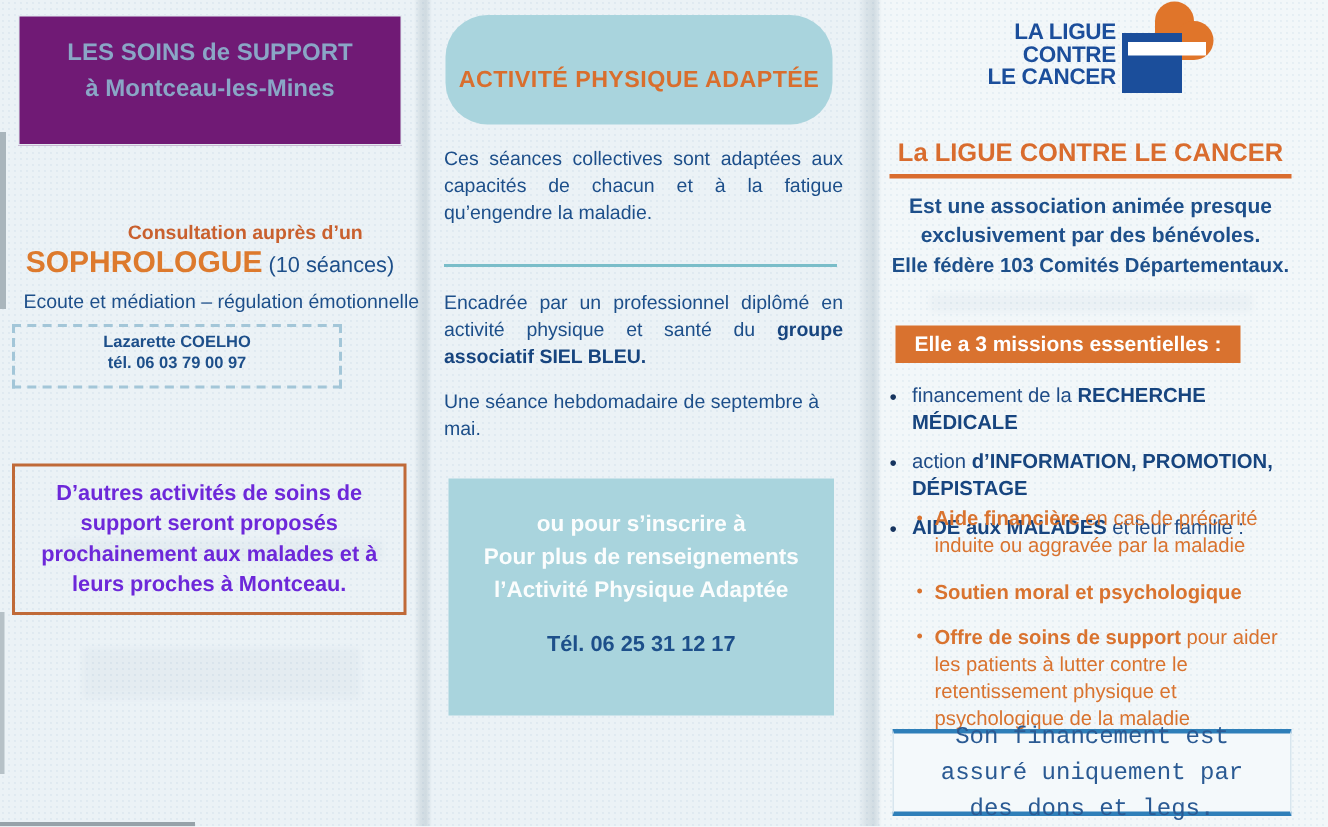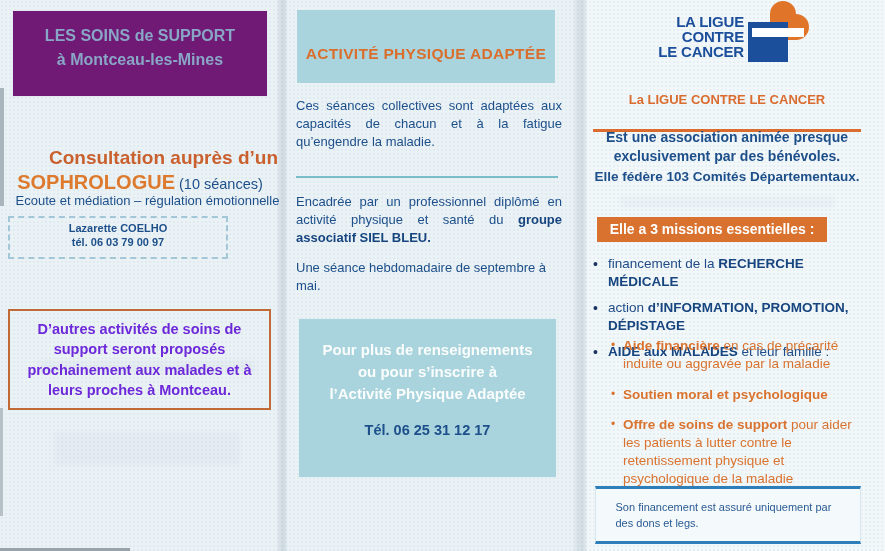--- a/index.html
+++ b/index.html
@@ -34,42 +34,42 @@
   .abs{ position:absolute; z-index:2; }
 
   
   .title-box{
     left:12px; top:10px; width:256px; height:87px;
     background:#701a75; border:1px solid #e3ebf1;
     text-align:center; padding-top:13px;
     color:#8aa6c6; font-weight:bold; font-size:16px; line-height:1.5;
   }
   .consult{ left:0; top:147px; width:280px; text-align:center; }
-  .consult-l1{ color:#c9602e; font-weight:bold; font-size:19px;margin-left:47px; }
+  .consult-l1{ color:#c9602e; font-weight:bold; font-size:13px;margin-left:47px; }
   .consult-l2{ font-size:14.5px; margin-top:2px; }
   .consult-l2 .ob{ color:#dd7a2d; font-weight:bold; font-size:20px; }
   .consult-l2 .nv{ color:#1d4f8a; }
   .tagline{ left:0; top:193px; width:280px; text-align:center; color:#1d4f8a; font-size:13px;padding-left:15px; }
   .dashed-box{
     left:8px; top:216px; width:220px; height:43px;
     border:2px dashed #a3c6d8; text-align:center; padding-top:3px;
     color:#1d4f8a; font-weight:bold; font-size:11px; line-height:1.3;
   }
   .orange-box{
     left:8px; top:309px; width:263px;
     border:2px solid #c06a38; padding:8px 6px;
     text-align:center; color:#6d28d9; font-weight:bold; font-size:14.5px; line-height:1.4;
   }
 
   
   .apa-title{
     left:297px; top:10px; width:258px; height:73px;
     background:#a9d4dd; display:flex; align-items:center; justify-content:center;
     padding-top:14px;
-    color:#d96e2d; font-weight:bold; font-size:15.5px; letter-spacing:.3px;
+    color:#d96e2d; font-weight:bold; font-size:15.5px; letter-spacing:.3px;border-radius:28px;
   }
   .mid-para{ left:296px; width:266px; color:#1d4f8a; font-size:13px; line-height:1.4; text-align:justify; }
   .p1{ top:97px; }
   .divider{ left:296px; top:176px; width:262px; height:2px; background:#7abdc9; }
   .p2{ top:193px; }
   .p2 b{ color:#17457f; }
   .p3{ top:259px; text-align:left; }
   .info-box{
     left:299px; top:319px; width:257px; height:158px;
     background:#a9d4dd; text-align:center; padding-top:20px;
@@ -84,22 +84,22 @@
   }
   .logo-mark{ left:748px; top:2px; width:68px; height:64px; }
   .logo-mark .heart{ position:absolute; left:22px; top:12px; width:26px; height:26px; background:#e0752a; }
   .logo-mark .heart::before{ content:""; position:absolute; left:0; top:-13px; width:26px; height:26px; border-radius:50%; background:#e0752a; }
   .logo-mark .heart::after{ content:""; position:absolute; left:13px; top:0; width:26px; height:26px; border-radius:50%; background:#e0752a; }
   .logo-mark .lsq{ position:absolute; left:0; top:20px; width:40px; height:40px; background:#1b4e9b; }
   .logo-mark .stripe{ position:absolute; left:4px; top:26px; width:52px; height:9px; background:#ffffff; }
 
   .ligue-heading{
     left:593px; top:92px; width:268px; text-align:center;
-    color:#d96c2e; font-weight:bold; font-size:13px;
-    border-bottom:3px solid #d96c2e; padding-bottom:22px;
+    color:#d96c2e; font-weight:bold; font-size:17px;
+    border-bottom:3px solid #d96c2e; padding-bottom:4px;
   }
   .intro1{ left:598px; top:128px; width:258px; text-align:center; color:#1d4f8a; font-weight:bold; font-size:14px; line-height:1.35; }
   .intro2{ left:593px; top:169px; width:268px; text-align:center; color:#1d4f8a; font-weight:bold; font-size:13.5px; }
   .banner{
     left:597px; top:217px; width:230px; height:25px;
     background:#d9722f; color:#ffffff; font-weight:bold; font-size:14px;
     text-align:center; line-height:25px;
   }
   .missions{ left:593px; top:255px; width:276px; }
   .mission{ display:flex; margin-bottom:9px; color:#1f4c87; font-size:13.5px; line-height:1.3; }
@@ -109,21 +109,21 @@
   .aid{ display:flex; margin-bottom:13px; color:#d9732f; font-size:13.5px; line-height:1.32; }
   .aid .dot{ width:12px; color:#d9732f; font-size:12px; flex:none; padding-top:1px; }
   .aid b{ color:#d9732f; }
   .funding-box{
     left:595px; top:486px; width:266px; height:58px;
     background:#f4f9fb;
     border-top:3px solid #2e7fb9; border-bottom:3px solid #2e7fb9;
     border-left:1px solid #d8e6ee; border-right:1px solid #d8e6ee;
     display:flex; align-items:center; justify-content:center;
   }
-  .funding-box .ftext{ width:225px; color:#2a5a93; font-size:11px; line-height:1.5; }
+  .funding-box .ftext{ width:225px; text-align:center; color:#2a5a93; font-size:16px; line-height:1.5;font-family:Liberation Mono, monospace; }
 </style>
 </head>
 <body>
 
 <div class="page">
   <div class="right-paper"></div>
   <div class="texture"></div>
   <div class="fold f1"></div>
   <div class="fold f2"></div>
   <div class="edge e1"></div>
@@ -165,22 +165,22 @@
 
     <p class="abs mid-para p1">Ces séances collectives sont adaptées aux capacités de chacun et à la fatigue qu’engendre la maladie.</p>
 
     <div class="abs divider"></div>
 
     <p class="abs mid-para p2"><span>Encadrée par un professionnel diplômé en activité physique et santé du </span><b>groupe associatif SIEL BLEU.</b></p>
 
     <p class="abs mid-para p3">Une séance hebdomadaire de septembre à mai.</p>
 
     <div class="abs info-box">
+      <div class="wline">ou pour s’inscrire à</div>
       <div class="wline">Pour plus de renseignements</div>
-      <div class="wline">ou pour s’inscrire à</div>
       <div class="wline">l’Activité Physique Adaptée</div>
       <div class="info-contact">
         <div>Tél. 06 25 31 12 17</div>
       </div>
     </div>
   </section>
 
   <section>
     <div class="abs logo-text">
       <div>LA LIGUE</div>

